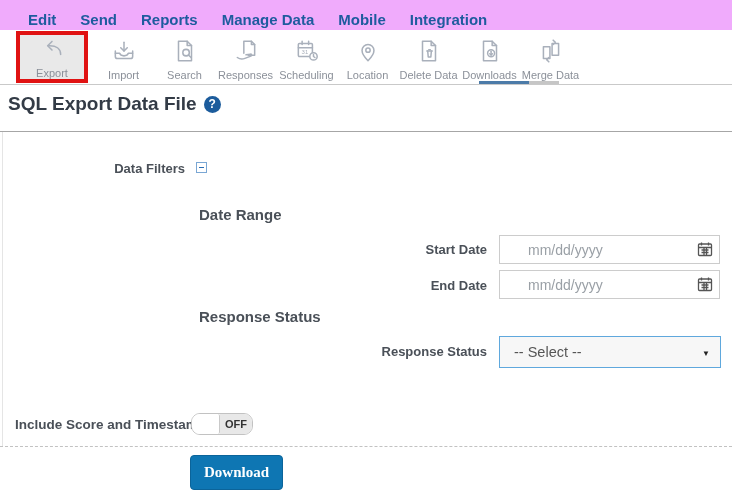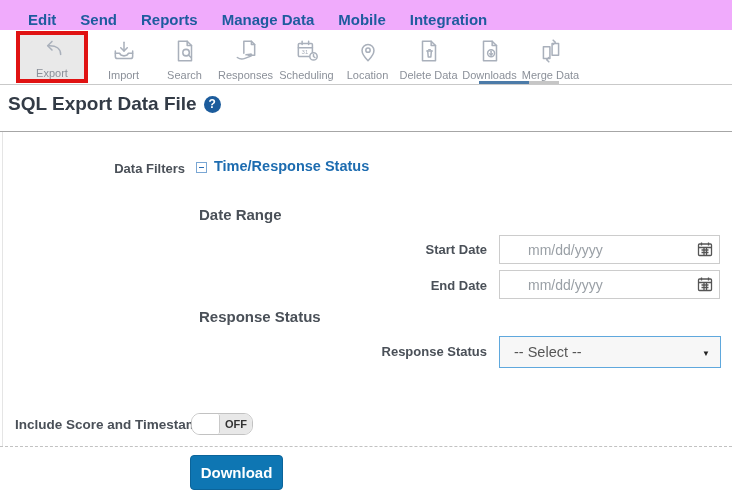--- a/index.html
+++ b/index.html
@@ -56,21 +56,21 @@
 
   .toggle{position:absolute;left:191px;top:281px;width:62px;height:22px;box-sizing:border-box;
           border:1px solid #c2c2c2;border-radius:9px;display:flex;overflow:hidden;background:#fff;cursor:pointer;}
   .knob{width:27px;background:#fff;border-right:1px solid #c9c9c9;border-radius:2px;}
   .off{flex:1;background:#e8e8e8;display:flex;align-items:center;justify-content:center;
        font-size:11px;font-weight:700;color:#333;}
 
   .download{position:absolute;left:190px;top:455px;width:91px;height:33px;background:#0e76b3;
             border:1px solid #0b649a;border-radius:4px;color:#fff;font-size:15px;font-weight:700;
             display:flex;align-items:center;justify-content:center;cursor:pointer;
-            font-family:Liberation Sans, sans-serif;}
+            font-family:Liberation Serif, serif;}
 </style>
 </head>
 <body>
 
 <div id="app">
 
   <div class="menubar">
     <div class="menu-item">Edit</div>
     <div class="menu-item">Send</div>
     <div class="menu-item">Reports</div>
@@ -187,21 +187,20 @@
   <div class="titlebar">
     <div class="page-title">SQL Export Data File</div>
     <div class="help">?</div>
   </div>
 
   <div class="panel">
     <div class="panel-left"></div>
 
     <div class="lbl" style="left:0;top:29px;width:185px;text-align:right;">Data Filters</div>
     <div class="collapse"></div>
-    <div class="filter-link">Time/Response Status</div>
 
     <div class="heading" style="left:199px;top:74px;">Date Range</div>
 
     <div class="lbl" style="left:0;top:110px;width:487px;text-align:right;">Start Date</div>
     <div class="field" style="top:103px;">
       <input type="text" placeholder="mm/dd/yyyy" style="">
       <span class="cal">
         <svg viewBox="0 0 16 16">
             <rect x="1.5" y="3" width="13" height="11.5" rx="1"></rect>
             <path d="M1.5 6.5h13M4.5 1.5v3M11.5 1.5v3M4.5 9h7M4.5 11.5h7M7 6.5v7.5M9.5 6.5v7.5"></path>

